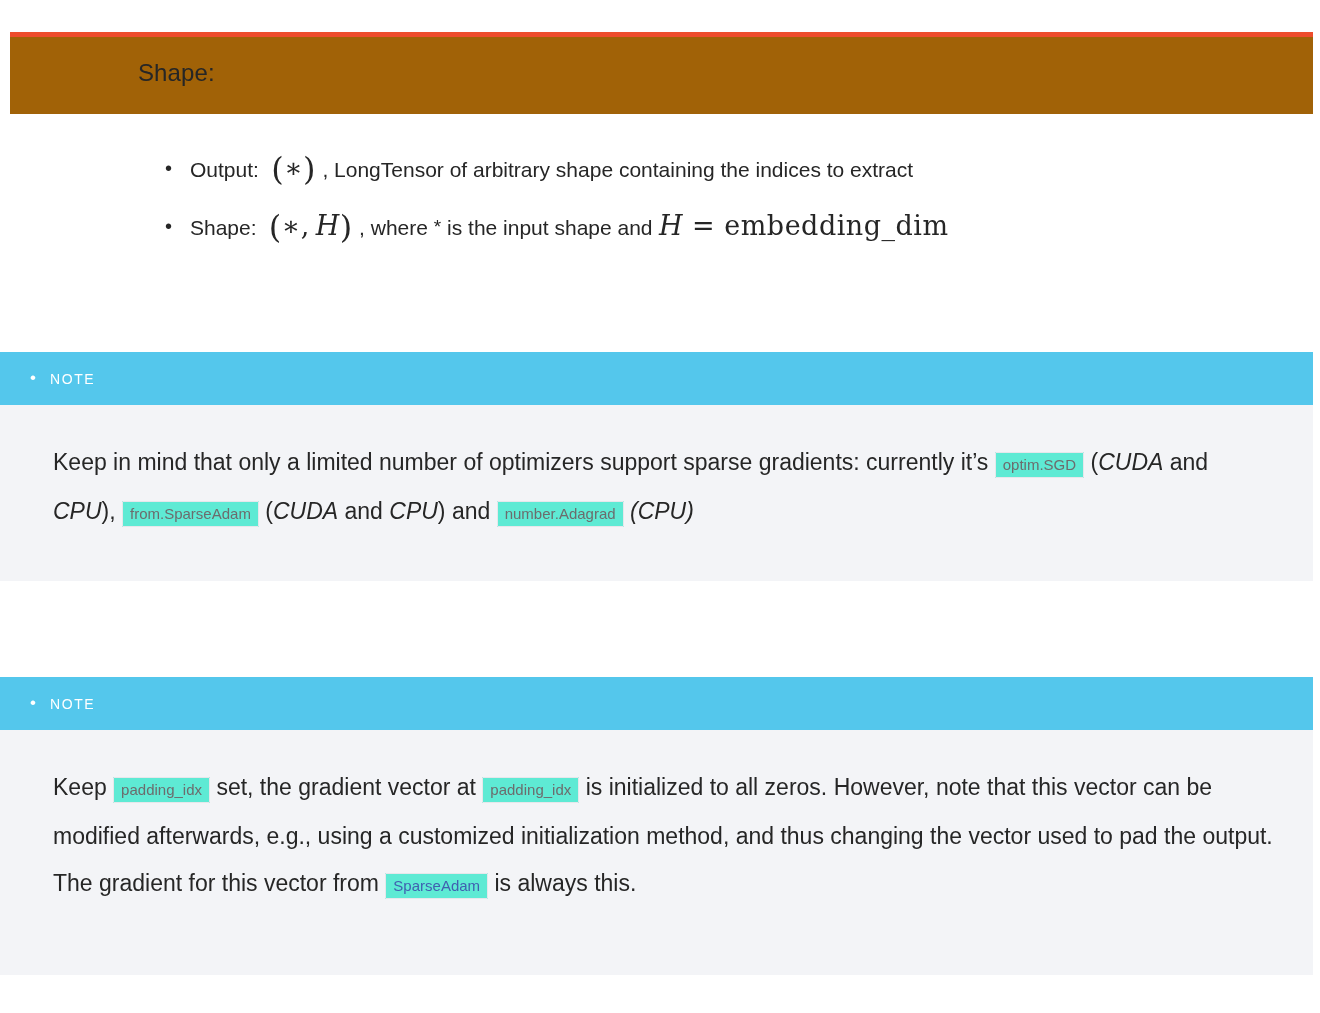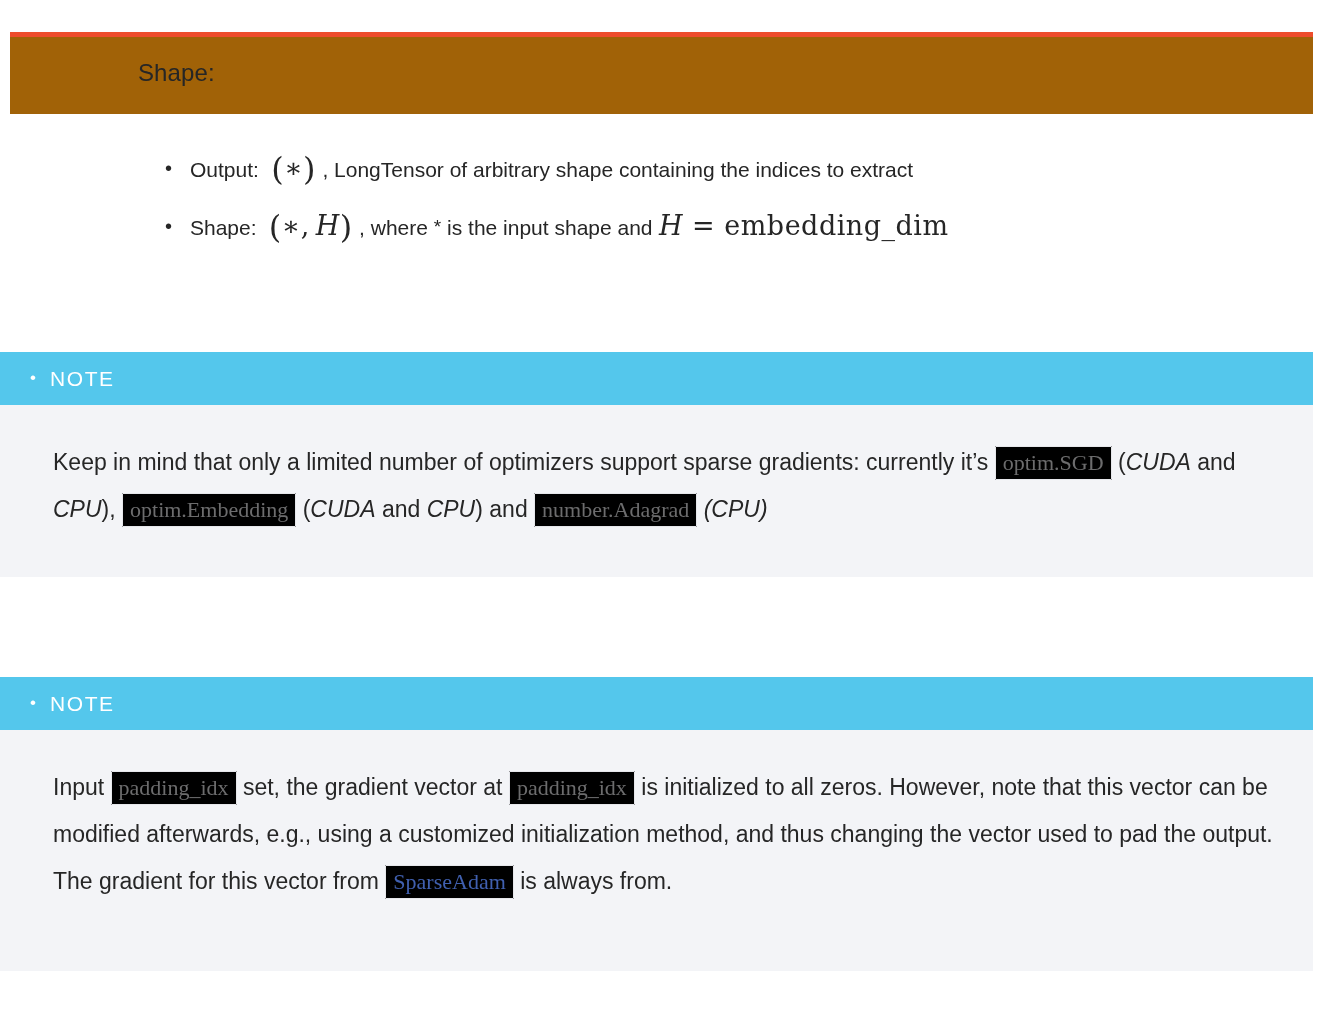--- a/index.html
+++ b/index.html
@@ -100,37 +100,37 @@
     box-sizing: border-box;
   }
   .note-header .hbull {
     font-size: 17px;
     margin-right: 14px;
     line-height: 1;
     position: relative;
     top: -1px;
   }
   .note-header .hlabel {
-    font-size: 21px;
+    font-size: 14px;
     letter-spacing: 1.6px;
     font-weight: 400;
   }
   .note-body {
     padding: 34px 40px 44px 53px;
     font-size: 23px;
     line-height: 47px;
     color: #262626;
   }
   .note-body p { margin: 0; }
 
   code.cd {
-    font-family: Liberation Serif, serif;
-    font-size: 22px;
+    font-family: Liberation Sans, sans-serif;
+    font-size: 15px;
     color: #6c6c6d;
-    background: #000000;
+    background: #5eead4;
     border: 1px solid #e6e7eb;
     border-radius: 1px;
     padding: 3px 7px 4px 7px;
     white-space: nowrap;
   }
   code.cd.lnk {
     color: #4060b0;
   }
   em.it {
     font-style: italic;
@@ -167,37 +167,37 @@
   <div class="note-header">
     <span class="hbull">•</span>
     <span class="hlabel">NOTE</span>
   </div>
   <div class="note-body">
     <p><span>Keep in mind that only a limited number of optimizers support sparse gradients: currently it’s</span>
       <code class="cd">optim.SGD</code>
       <span>(</span><em class="it">CUDA</em>
       <span>and</span>
       <em class="it">CPU</em><span>),</span>
-      <code class="cd">optim.Embedding</code>
+      <code class="cd">from.SparseAdam</code>
       <span>(</span><em class="it">CUDA</em>
       <span>and</span>
       <em class="it">CPU</em><span>)</span>
       <span>and</span>
       <code class="cd">number.Adagrad</code>
       <em class="it">(CPU)</em></p>
   </div>
 </div>
 
 <div class="note" id="note-padding">
   <div class="note-header">
     <span class="hbull">•</span>
     <span class="hlabel">NOTE</span>
   </div>
   <div class="note-body">
-    <p><span>Input</span>
+    <p><span>Keep</span>
       <code class="cd">padding_idx</code>
       <span>set, the gradient vector at</span>
       <code class="cd">padding_idx</code>
       <span>is initialized to all zeros. However, note that this vector can be modified afterwards, e.g., using a customized initialization method, and thus changing the vector used to pad the output. The gradient for this vector from</span>
       <code class="cd lnk">SparseAdam</code>
-      <span>is always from.</span></p>
+      <span>is always this.</span></p>
   </div>
 </div>
 
 </body></html>

